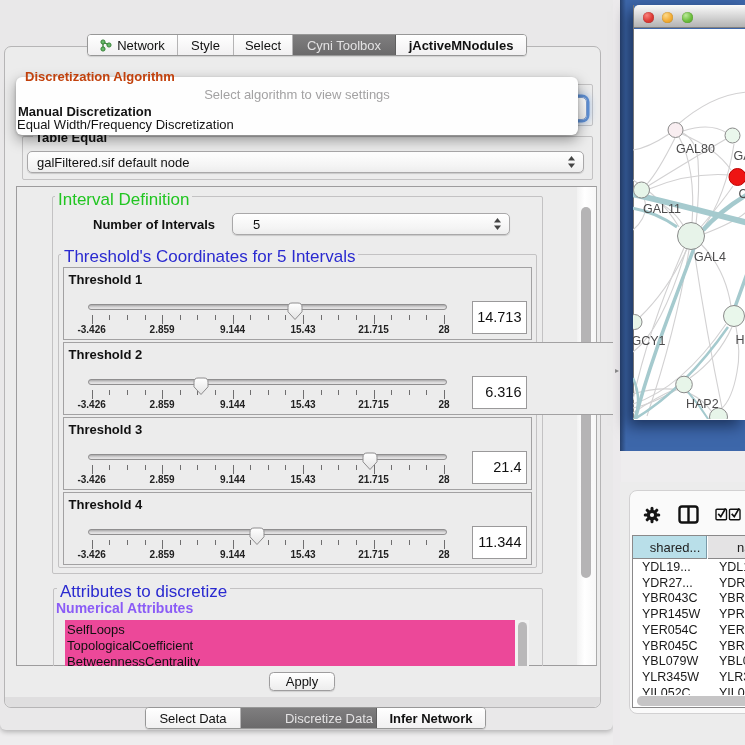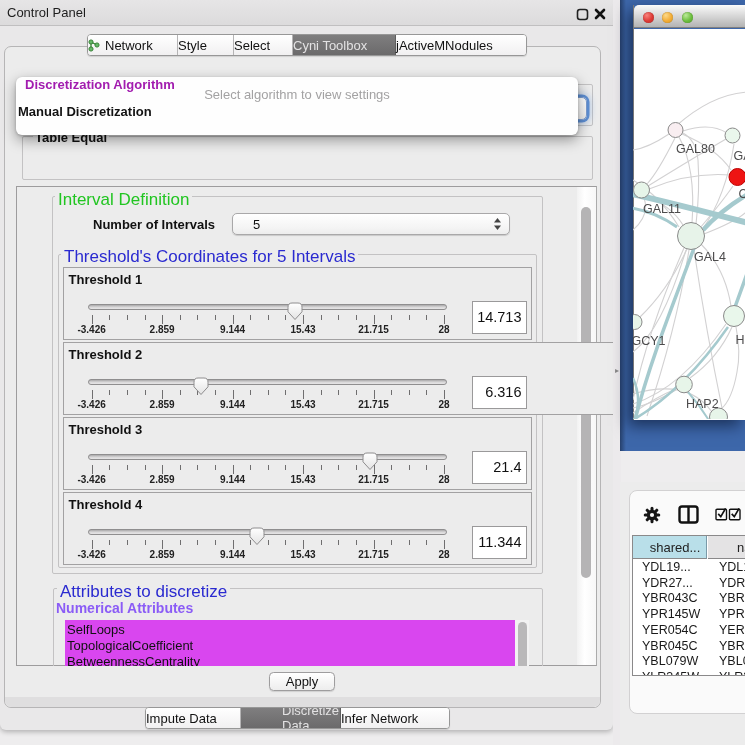--- a/index.html
+++ b/index.html
@@ -9,24 +9,24 @@
 .abs { position:absolute; }
 #win { left:0; top:0; width:613px; height:730px; background:#e9e8e9;
   border-radius:0 0 6px 6px; box-shadow:0 2px 5px rgba(0,0,0,0.25); }
 #tbar { left:0; top:0; width:613px; height:26px;
   background:linear-gradient(#e6e5e6,#dcdbdc); border-bottom:1px solid #c0bfc0; }
 #tbar .t { position:absolute; left:7px; top:5px; font-size:13px; color:#1d1d1d; }
 #cpanel { left:4px; top:46px; width:597px; height:662px; background:#ececec;
   border:1px solid #b6b5b6; border-radius:7px; }
 .seg { position:absolute; display:flex; height:22px; border:1px solid #979797;
   border-radius:4px; background:#fff; overflow:hidden; box-shadow:0 1px 1px rgba(0,0,0,0.12); }
-.seg .s { height:100%; display:flex; align-items:center; 
+.seg .s { height:100%; display:flex; align-items:center; justify-content:center;
   font-size:13px; color:#111; background:linear-gradient(#ffffff,#f1f0f1);
   border-right:1px solid #b5b4b5; }
-.seg .s:last-child { border-right:none; }
+.seg .s:last-child { border-right:none;font-weight:bold; }
 .seg .sel { background:linear-gradient(#7f7e7f,#6b6a6b); color:#e3e2e3; border-right:1px solid #5f5f5f; }
 .grp { position:absolute; border:1px solid #c3c2c3; border-radius:2px; }
 .gtitle { position:absolute; font-size:17px; background:#ececec; padding:0 3px; }
 .combo { position:absolute; background:linear-gradient(#ffffff,#f4f4f4 70%,#ededed);
   border:1px solid #a9a8a9; border-radius:5px; box-shadow:0 1px 1px rgba(0,0,0,0.15); }
 .combo .cv { position:absolute; left:9px; top:50%; transform:translateY(-50%);
   font-size:13px; color:#111; white-space:nowrap; }
 .combo svg.step { position:absolute; right:7px; top:50%; transform:translateY(-50%); }
 .bold { font-weight:bold; }
 .tbox { border:1px solid #a2a1a2; background:#ececec; }
@@ -35,29 +35,20 @@
 .tbox i { position:absolute; width:1px; background:#6f6e6f; }
 .tlab { width:56px; text-align:center; font-size:10px; font-weight:bold; color:#222; }
 .vbox { left:407.5px; top:33px; width:55px; height:33px; background:#fff; border:1.5px solid #9a999a;
   font-size:14.5px; color:#111; display:flex; align-items:center; justify-content:flex-end; padding-right:4px; }
 </style>
 </head>
 <body>
 <div id="page">
 
   <div id="win" class="abs">
-    <div id="tbar" class="abs">
-      <span class="t">Control Panel</span>
-      <svg class="abs" style="left:576px;top:8px" width="13" height="13" viewBox="0 0 13 13">
-        <rect x="1.5" y="1.5" width="10" height="10" rx="2.5" fill="none" stroke="#222" stroke-width="1.6"></rect>
-      </svg>
-      <svg class="abs" style="left:594px;top:8px" width="12" height="12" viewBox="0 0 12 12">
-        <path d="M2 2 L10 10 M10 2 L2 10" stroke="#111" stroke-width="2.6" stroke-linecap="round"></path>
-      </svg>
-    </div>
     <div id="cpanel" class="abs"></div>
   </div>
 
   <div class="seg" style="left:87px;top:34px;">
     <div class="s" style="width:90px;">
       <svg width="12" height="13" viewBox="0 0 12 13" style="margin-right:5px;">
         <path d="M3 3 L3 10 M3 3 L9 6" stroke="#2c7a2c" stroke-width="1.2" fill="none"></path>
         <circle cx="3" cy="3" r="2.1" fill="#67b96a" stroke="#2c7a2c" stroke-width="0.9"></circle>
         <circle cx="3" cy="10" r="2.1" fill="#67b96a" stroke="#2c7a2c" stroke-width="0.9"></circle>
         <circle cx="9" cy="6" r="2.1" fill="#67b96a" stroke="#2c7a2c" stroke-width="0.9"></circle>
@@ -68,20 +59,27 @@
     <div class="s sel" style="width:103px;">Cyni Toolbox</div>
     <div class="s" style="width:130px;">jActiveMNodules</div>
   </div>
 
   <div class="grp" style="left:22px;top:84px;width:571px;height:42px;"></div>
   <div class="combo" style="left:27px;top:97px;width:560px;height:23px;
        box-shadow:0 0 0 2.5px rgba(82,134,207,0.9), 0 0 7px 3px rgba(100,150,220,0.45); border-color:#7a9cd0;"></div>
 
   <div class="grp" style="left:22px;top:136px;width:571px;height:44px;"></div>
   <div class="abs bold" style="left:33px;top:130px;font-size:13px;color:#111;background:#ececec;padding:0 2px;">Table Equal</div>
+  <div class="combo" style="left:27px;top:151px;width:557px;height:22px;">
+    <span class="cv">galFiltered.sif default node</span>
+    <svg class="step" width="9" height="14" viewBox="0 0 9 14">
+      <path d="M4.5 1 L8 5.4 L1 5.4 Z" fill="#444"></path>
+      <path d="M4.5 13 L8 8.6 L1 8.6 Z" fill="#444"></path>
+    </svg>
+  </div>
 
   <div class="abs" id="scrollwrap" style="left:16px;top:186px;width:581px;height:480px;
        border:1px solid #9d9c9d; border-right-color:#ababab; background:#ececec; overflow:hidden;">
   </div>
 
   <div class="abs" style="left:577px;top:187px;width:19px;height:478px;
        background:linear-gradient(90deg,#f2f2f2,#ffffff 40%,#f7f7f7);"></div>
   <div class="abs" style="left:581px;top:207px;width:10px;height:371px;background:#b5b4b5;border-radius:5px;"></div>
 
   <div class="grp" style="left:52px;top:196px;width:491px;height:378px;"></div>
@@ -260,39 +258,39 @@
             <stop offset="0" stop-color="#ffffff"></stop>
             <stop offset="1" stop-color="#e3e3e3"></stop>
           </linearGradient>
         </defs>
       </svg>
   </div>
 
   <div class="grp" style="left:53px;top:588px;width:490px;height:90px;"></div>
   <div class="gtitle" style="left:57px;top:582px;color:#2a2ad0;">Attributes to discretize</div>
   <div class="abs bold" style="left:56px;top:600px;font-size:14px;color:#8b5cf6;">Numerical Attributes</div>
-  <div class="abs" style="left:65px;top:620px;width:464px;height:46px;background:#d946ef;overflow:hidden;">
+  <div class="abs" style="left:65px;top:620px;width:464px;height:46px;background:#ec4899;overflow:hidden;">
     <div style="font-size:13px;color:#111;padding-left:2px;line-height:16.2px;padding-top:2px;">
       SelfLoops<br>TopologicalCoefficient<br>BetweennessCentrality
     </div>
     <div style="position:absolute;right:0;top:0;width:14px;height:100%;background:#f2f2f2;"></div>
     <div style="position:absolute;right:2.5px;top:2px;width:9px;height:60px;background:#b9b8b9;border-radius:4.5px;"></div>
   </div>
 
   <div class="abs" style="left:17px;top:666px;width:579px;height:41px;background:#ececec;"></div>
   <div class="abs" style="left:5px;top:697px;width:595px;height:10px;background:#dfdedf;border-radius:0 0 7px 7px;"></div>
 
   <div class="abs" style="left:269px;top:672px;width:66px;height:19px;
        background:linear-gradient(#ffffff,#ededed); border:1px solid #9e9d9e; border-radius:4.5px;
        font-size:13px;color:#111;display:flex;align-items:center;justify-content:center;
        box-shadow:0 1px 1px rgba(0,0,0,0.12);">Apply</div>
 
   <div class="seg" style="left:145px;top:707px;">
-    <div class="s" style="width:95px;">Impute Data</div>
-    <div class="s sel" style="width:100px;padding-left:41px;">Discretize Data</div>
+    <div class="s" style="width:95px;">Select Data</div>
+    <div class="s sel" style="width:136px;padding-left:41px;">Discretize Data</div>
     <div class="s" style="width:108px;">Infer Network</div>
   </div>
 
   <div class="abs" style="left:613px;top:0;width:8px;height:745px;background:#eceaec;"></div>
   <div class="abs" style="left:615px;top:367px;width:5px;height:8px;font-size:8px;color:#8a8a8a;line-height:8px;">▸</div>
   <div class="abs" id="blue" style="left:620px;top:0;width:125px;height:451px;background:#3d67aa;"></div>
   <div class="abs" style="left:620px;top:0;width:6px;height:451px;background:linear-gradient(90deg,#26406c,#3d67aa);"></div>
 
   <div class="abs" id="netwin" style="left:633px;top:5px;width:112px;height:415px;
        box-shadow:-5px 6px 14px rgba(0,10,30,0.55); border-left:1px solid #777;">
@@ -388,21 +386,21 @@
     <path d="M10.5 2 L10.5 17" stroke="#111" stroke-width="2.4"></path>
   </svg>
   <svg class="abs" style="left:715px;top:507px;" width="30" height="14" viewBox="0 0 30 14">
     <g fill="none" stroke="#111" stroke-width="1.4">
       <rect x="1" y="2.2" width="10.5" height="10.5" rx="1"></rect>
       <rect x="14.5" y="2.2" width="10.5" height="10.5" rx="1"></rect>
       <path d="M3.2 6.8 L5.8 9.6 L10.6 1.4 M16.7 6.8 L19.3 9.6 L24.1 1.4" stroke-width="1.7"></path>
     </g>
   </svg>
 
-  <div class="abs" style="left:632px;top:535px;width:113px;height:141px;background:#fff;
+  <div class="abs" style="left:632px;top:535px;width:113px;height:173px;background:#fff;
        border:1px solid #8a898a;border-right:none;overflow:hidden;">
     <div style="position:absolute;left:0;top:0;width:74px;height:23px;background:#b9dfe9;
          border-right:1px solid #7a9aa8;border-bottom:1px solid #8a898a;
          display:flex;align-items:center;justify-content:center;padding-left:11px;font-size:13px;color:#222;">shared...</div>
     <div style="position:absolute;left:75px;top:0;width:38px;height:23px;background:#e4e3e4;
          border-bottom:1px solid #8a898a;font-size:13px;color:#222;">
       <span style="position:absolute;left:29px;top:4px;">na</span>
     </div>
     <div id="rows" style="position:absolute;left:0;top:24px;width:113px;height:135px;overflow:hidden;font-size:12.5px;color:#1a1a1a;">
         <div style="position:absolute;left:9px;top:0.0px;height:15.7px;line-height:15.7px;">YDL19...</div>
@@ -422,17 +420,18 @@
         <div style="position:absolute;left:9px;top:109.9px;height:15.7px;line-height:15.7px;">YLR345W</div>
         <div style="position:absolute;left:86px;top:109.9px;height:15.7px;line-height:15.7px;">YLR34</div>
         <div style="position:absolute;left:9px;top:125.6px;height:15.7px;line-height:15.7px;">YIL052C</div>
         <div style="position:absolute;left:86px;top:125.6px;height:15.7px;line-height:15.7px;">YIL05</div>
       </div>
     <div style="position:absolute;left:4px;top:160px;width:120px;height:9.5px;background:#c6c5c6;border-radius:4.8px;"></div>
   </div>
 
   <div class="abs" style="left:16px;top:76.5px;width:562px;height:58px;background:#fefefe;
        border-radius:6px;border-top-right-radius:6px;box-shadow:0 5px 14px rgba(0,0,0,0.38), 0 1px 3px rgba(0,0,0,0.2);"></div>
-  <div class="abs bold" style="left:25px;top:77px;font-size:13px;color:#a21caf;">Discretization Algorithm</div>
+  <div class="abs bold" style="left:25px;top:69px;font-size:13px;color:#c2410c;">Discretization Algorithm</div>
   <div class="abs" style="left:16px;top:87.5px;width:562px;height:13px;font-size:13px;color:#a3a2a3;
        text-align:center;line-height:13px;">Select algorithm to view settings</div>
   <div class="abs bold" style="left:18px;top:103.5px;font-size:13px;color:#131313;">Manual Discretization</div>
+  <div class="abs" style="left:17px;top:116.5px;font-size:13px;color:#131313;">Equal Width/Frequency Discretization</div>
 </div>
 
 </body></html>

